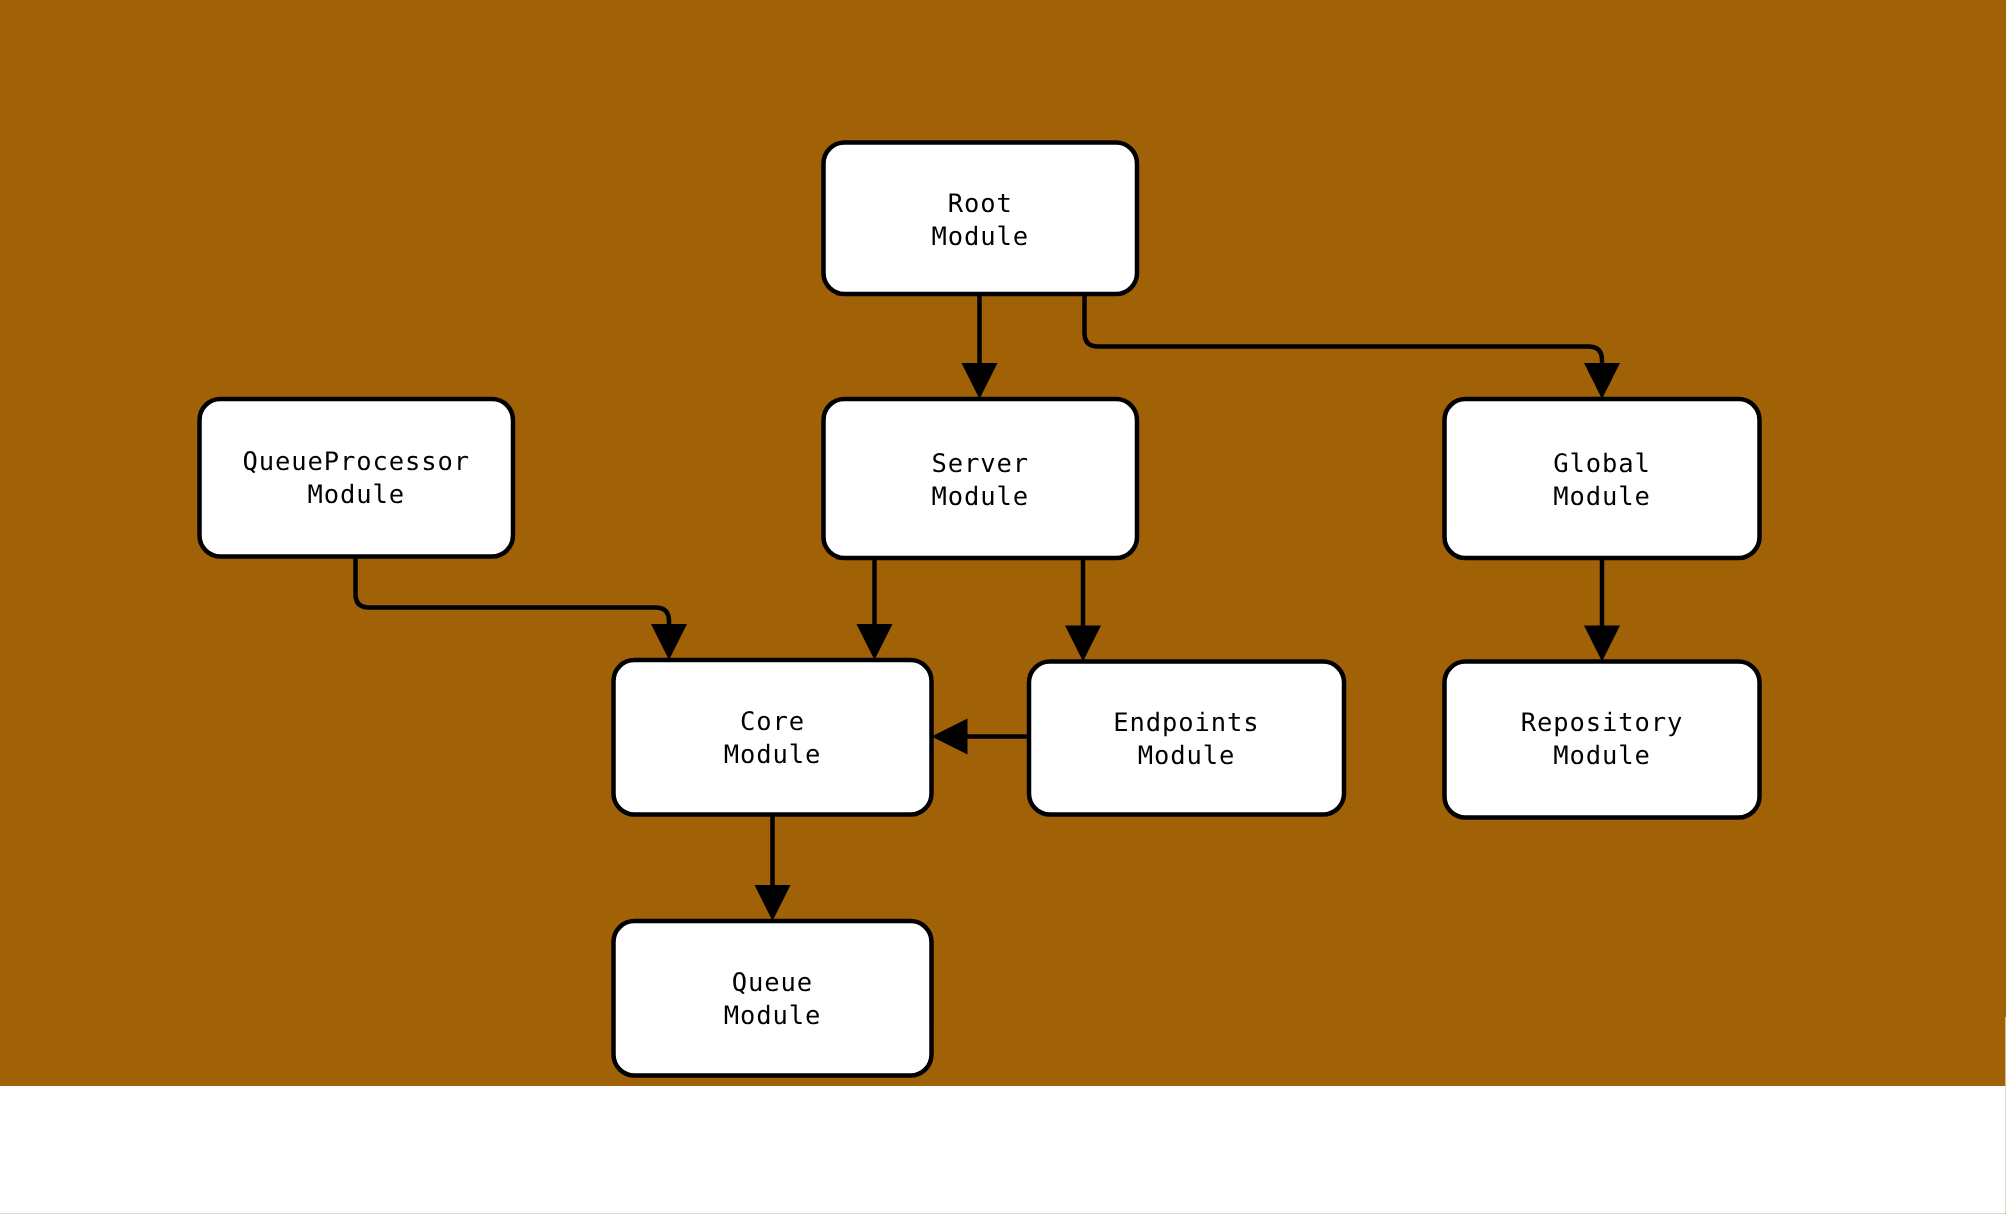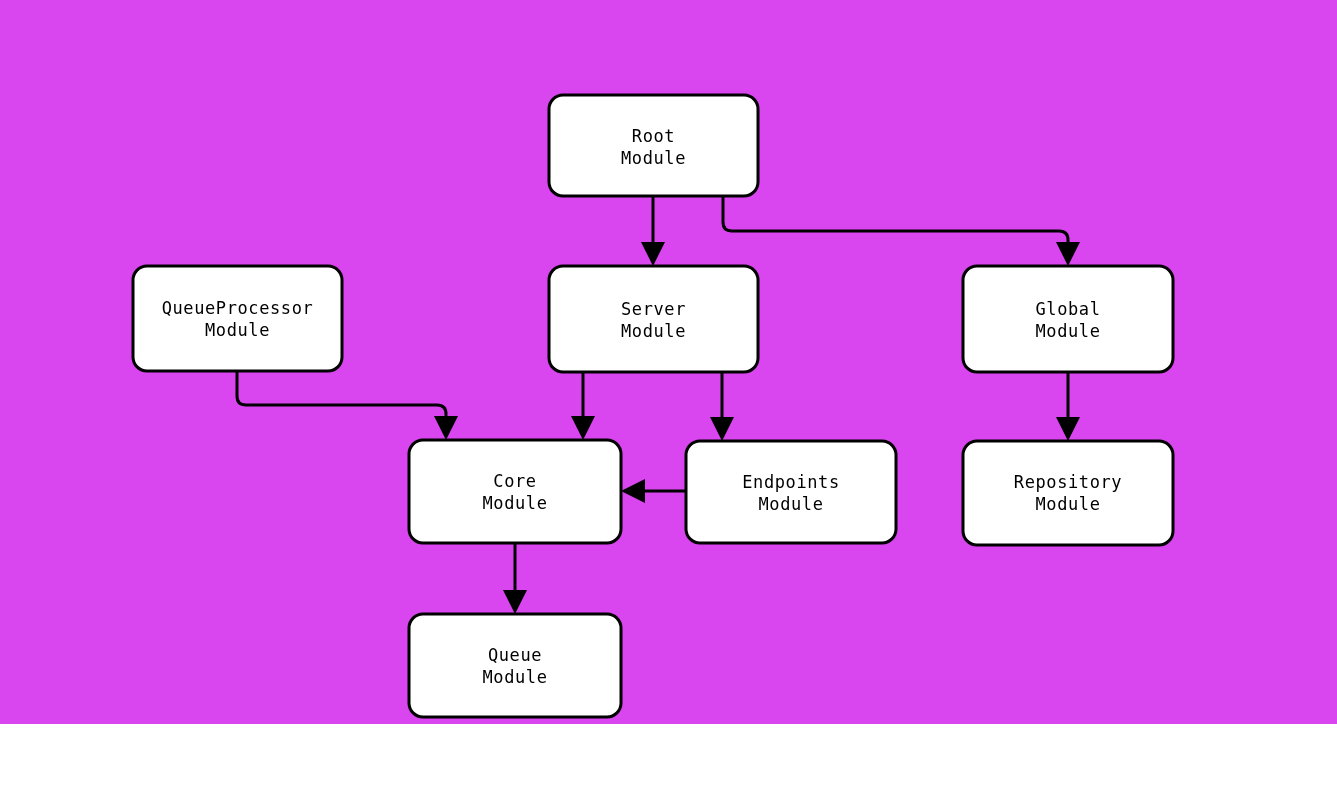--- a/index.html
+++ b/index.html
@@ -10,21 +10,21 @@
   body {
     width: 1337px;
     height: 809px;
     font-family: "DejaVu Sans Mono", monospace;
     overflow: hidden;
   }
   #diagram-root {
     position: relative;
     width: 1337px;
     height: 724px;
-    background: #d946ef;
+    background: #a16207;
   }
   svg#diagram-canvas {
     display: block;
     width: 1337px;
     height: 809px;
   }
   .node-box {
     fill: #ffffff;
     stroke: #000000;
     stroke-width: 3;

